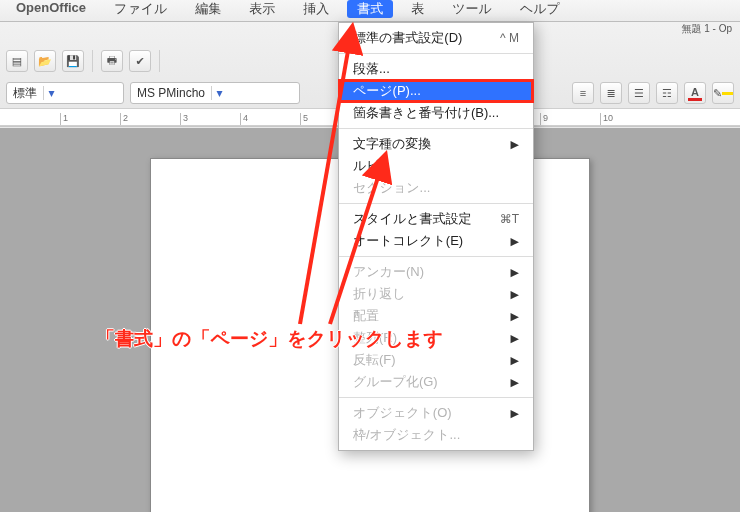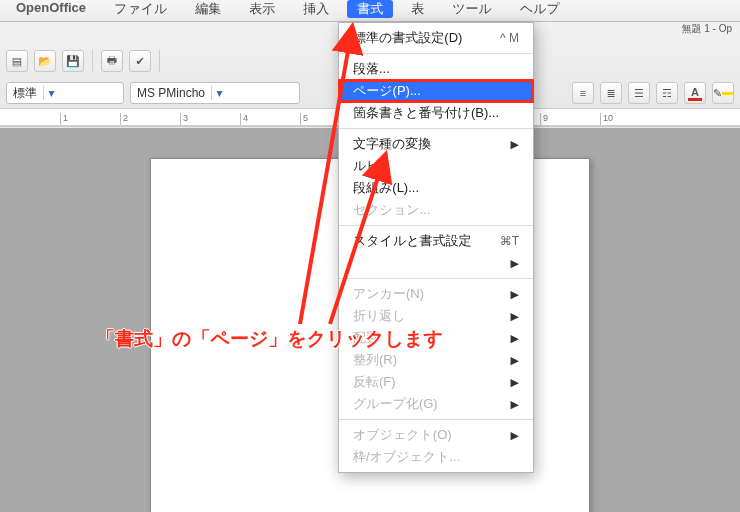--- a/index.html
+++ b/index.html
@@ -262,32 +262,30 @@
       <span>箇条書きと番号付け(B)...</span>
     </div>
     <div class="dd-sep"></div>
     <div class="dd-row">
       <span>文字種の変換</span>
       <span class="sub">▶</span>
     </div>
     <div class="dd-row">
       <span>ルビ...</span>
     </div>
-    <div class="dd-row">
-      <span>段組み(L)...</span>
-    </div>
     <div class="dd-row disabled">
       <span>セクション...</span>
     </div>
     <div class="dd-sep"></div>
     <div class="dd-row">
       <span>スタイルと書式設定</span>
       <span class="shortcut">⌘T</span>
     </div>
     <div class="dd-row">
+      <span>オートコレクト(E)</span>
       <span class="sub">▶</span>
     </div>
     <div class="dd-sep"></div>
     <div class="dd-row disabled">
       <span>アンカー(N)</span>
       <span class="sub">▶</span>
     </div>
     <div class="dd-row disabled">
       <span>折り返し</span>
       <span class="sub">▶</span>

